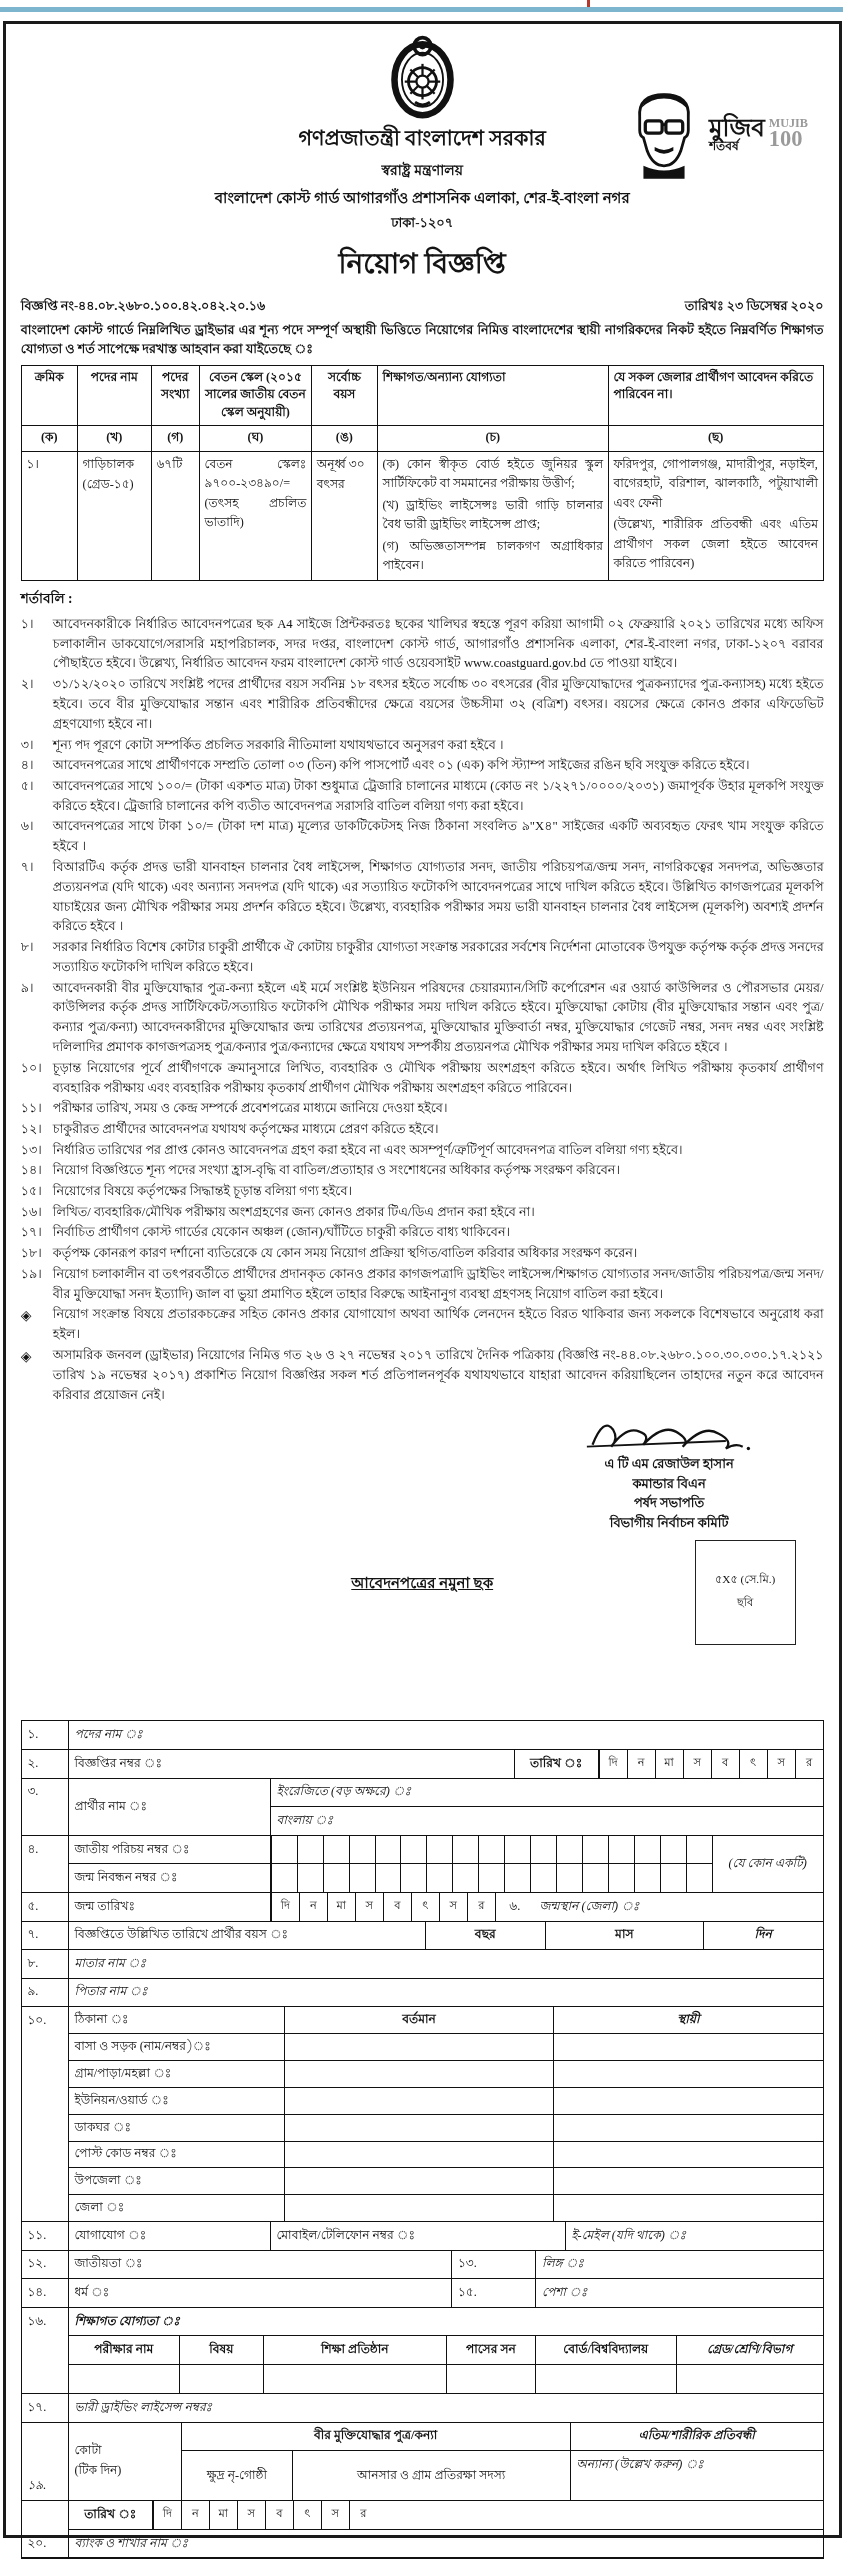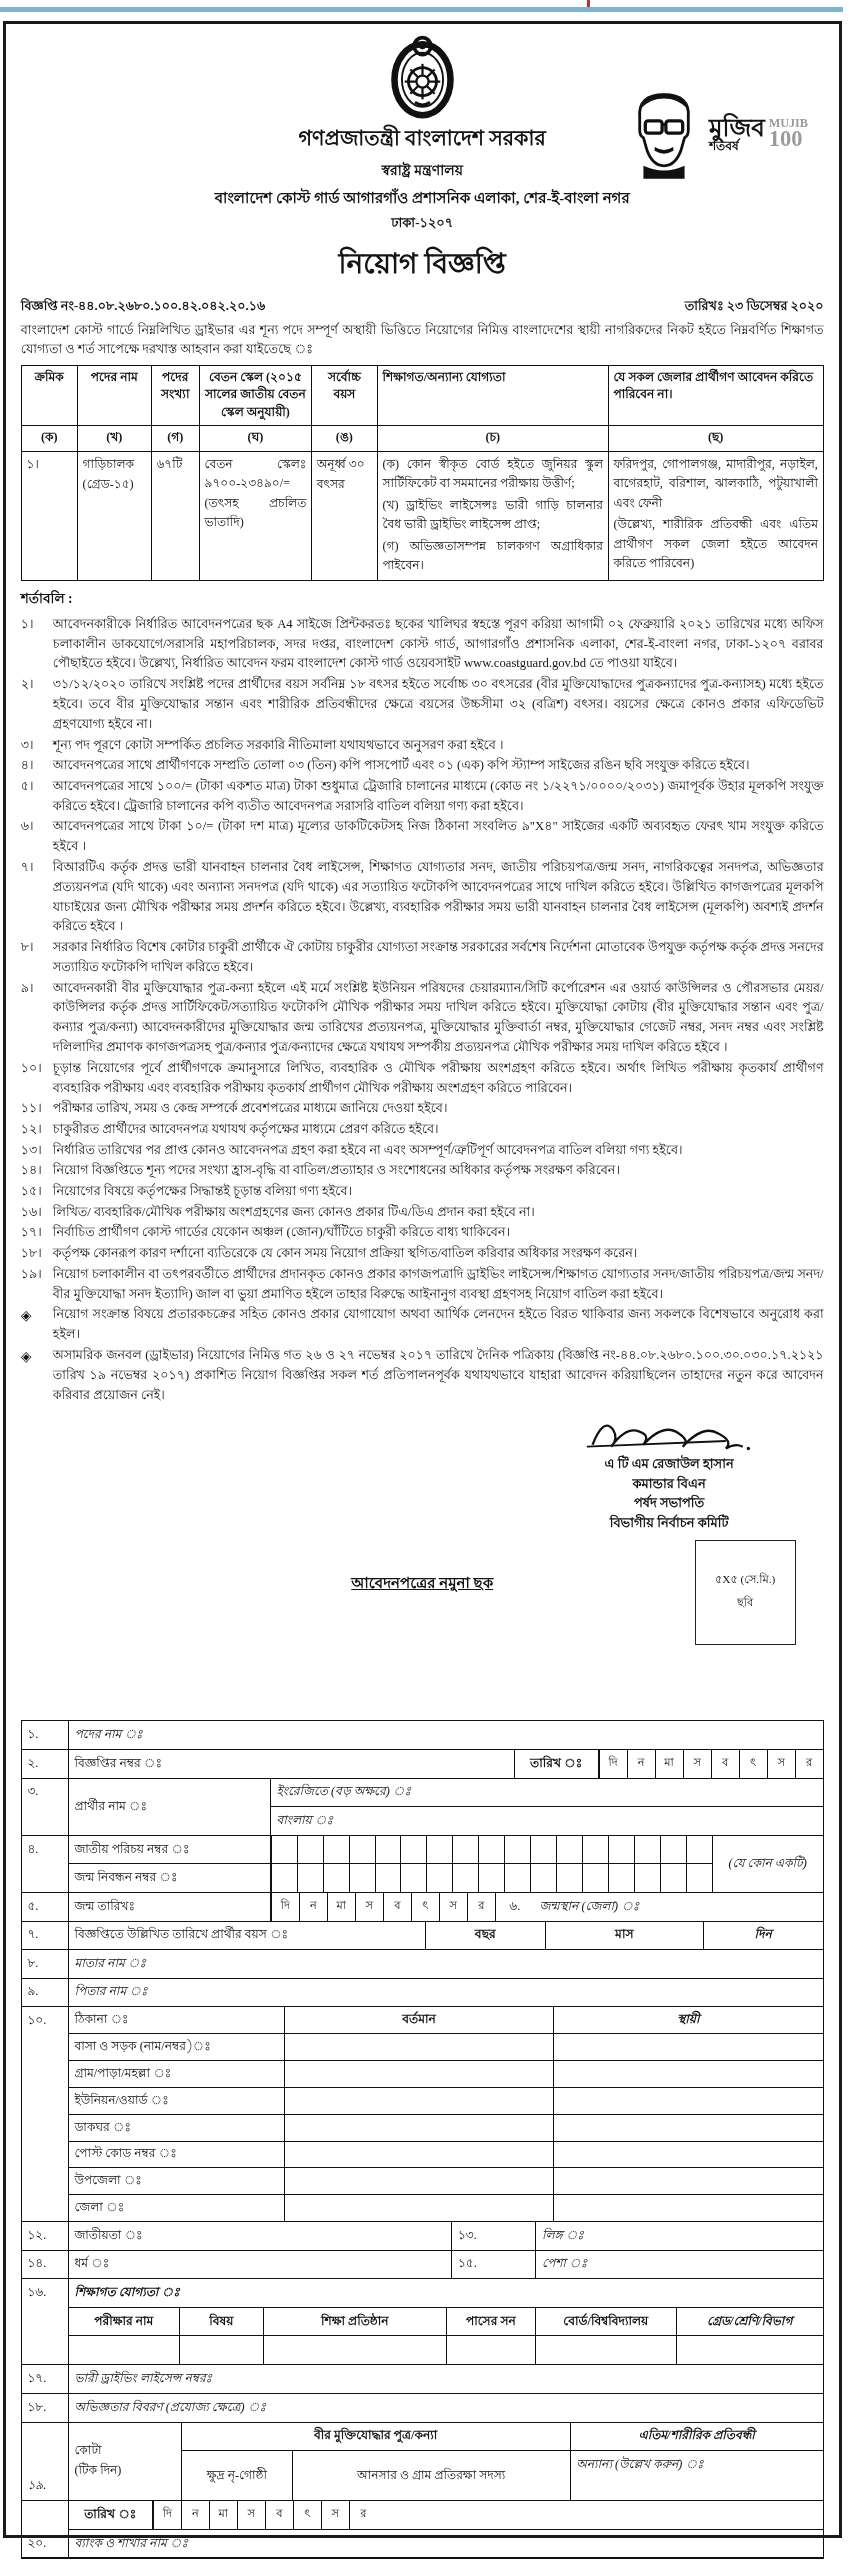--- a/index.html
+++ b/index.html
@@ -15,21 +15,21 @@
   .hdr{position:relative;text-align:center;}
   .emblem{display:block;margin:1.9px auto 0;}
   .mujib{position:absolute;top:54px;right:5.6px;width:197px;height:94px;display:flex;align-items:center;}
   .mujib svg{display:block;}
   .h-govt{font-size:20.6px;font-weight:bold;margin-top:3.8px;}
   .h-min{font-size:14px;font-weight:bold;margin-top:1.9px;}
   .h-org{font-size:15px;font-weight:bold;margin-top:3.8px;}
   .h-city{font-size:13px;font-weight:bold;margin-top:1.9px;}
   .h-title{font-size:28px;font-weight:bold;margin:7.5px 0 7.5px;}
   .memo-row{display:flex;justify-content:space-between;font-size:12.7px;font-weight:bold;text-align:left;}
-  .intro{font-size:12.7px;font-weight:normal;text-align:justify;line-height:1.5;margin:3.8px 0 5.6px;}
+  .intro{font-size:12.7px;font-weight:bold;text-align:justify;line-height:1.5;margin:3.8px 0 5.6px;}
   
   table.vtable{width:100%;border-collapse:collapse;font-size:12.2px;}
   .vtable th,.vtable td{border:1.4px solid #111;padding:2.8px 4.7px;vertical-align:top;}
   .vtable th{font-weight:bold;line-height:1.45;}
   .vtable .c{text-align:center;}
   .vtable .j{text-align:justify;line-height:1.6;}
   .vtable td p{margin-bottom:1.9px;}
   
   .cond-title{font-weight:bold;font-size:13.6px;margin:6.6px 0 3.8px;}
   .cond{display:flex;font-size:12.7px;line-height:1.56;margin-bottom:0.9px;}
@@ -440,20 +440,26 @@
               <div class="addr-col"></div>
             </div>
           <div class="subrow">
               <div class="addr-label">জেলা ঃ</div>
               <div class="addr-col"></div>
               <div class="addr-col"></div>
             </div>
         </div>
       </div>
 
+      <div class="frow">
+        <div class="fc fnum">১১.</div>
+        <div class="fc" style="width:202px;flex:none;">যোগাযোগ ঃ</div>
+        <div class="fc" style="flex:1.15;">মোবাইল/টেলিফোন নম্বর ঃ</div>
+        <div class="fc grow">ই-মেইল (যদি থাকে) ঃ</div>
+      </div>
 
       <div class="frow">
         <div class="fc fnum">১২.</div>
         <div class="fc" style="flex:1.35;">জাতীয়তা ঃ</div>
         <div class="fc" style="width:84px;flex:none;">১৩.</div>
         <div class="fc grow">লিঙ্গ ঃ</div>
       </div>
 
       <div class="frow">
         <div class="fc fnum">১৪.</div>
@@ -485,24 +491,20 @@
             <div class="fc grow" style="border-right:none;"></div>
           </div>
         </div>
       </div>
 
       <div class="frow">
         <div class="fc fnum">১৭.</div>
         <div class="fc grow">ভারী ড্রাইভিং লাইসেন্স নম্বরঃ</div>
       </div>
 
-      <div class="frow">
-        <div class="fc fnum">১৮.</div>
-        <div class="fc grow">অভিজ্ঞতার বিবরণ (প্রযোজ্য ক্ষেত্রে) ঃ</div>
-      </div>
 
       <div class="frow">
         <div class="fc fnum" style="align-items:flex-end;font-style:italic;">১৯.</div>
         <div class="fc stack" style="width:113px;flex:none;justify-content:center;padding:3.8px 5.6px;">
           <span>কোটা</span>
           <span>(টিক দিন)</span>
         </div>
         <div class="stack grow">
           <div class="subrow">
             <div class="fc ctr grow b">বীর মুক্তিযোদ্ধার পুত্র/কন্যা</div>

